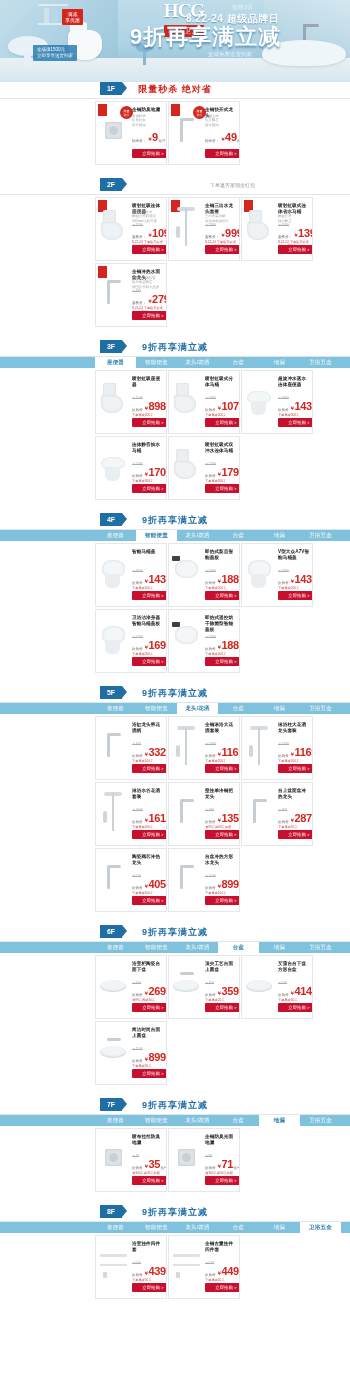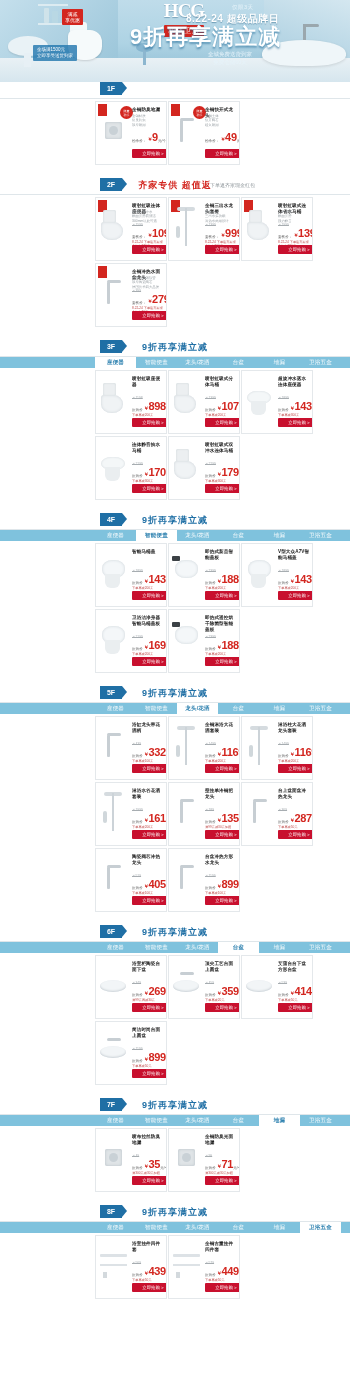--- a/index.html
+++ b/index.html
@@ -262,20 +262,21 @@
     <div class="hero-note">
       <span>全城免费送货到家</span><br>
       <span>免费仓储60天</span>
     </div>
   </div>
 
   <div id="sections-root">
       <div class="section">
         <div class="sec-head">
           <div class="floor-badge">1F</div>
+          <div class="sec-title sec-title-red">限量秒杀 绝对省</div>
         </div>
         <div class="grid">
           <div class="card">
             <div class="tagicon"></div>
             <div class="img">
               <div class="pi">
                 <i class="drain"></i>
                 <i class="drainc"></i>
               </div>
             </div>
@@ -306,21 +307,20 @@
               <span class="plabel">元/个</span>
             </div>
             <div class="btn">立即抢购 &gt;</div>
           </div>
         </div>
       </div>
       <div class="spacer"></div>
       <div class="section">
         <div class="sec-head">
           <div class="floor-badge">2F</div>
-          <div class="sec-title sec-title-red">齐家专供 超值返</div>
           <div class="sec-sub">下单返齐家现金红包</div>
         </div>
         <div class="grid">
           <div class="card">
             <div class="tagicon"></div>
             <div class="img">
               <div class="pi">
                 <i class="tk"></i>
                 <i class="bw"></i>
               </div>

